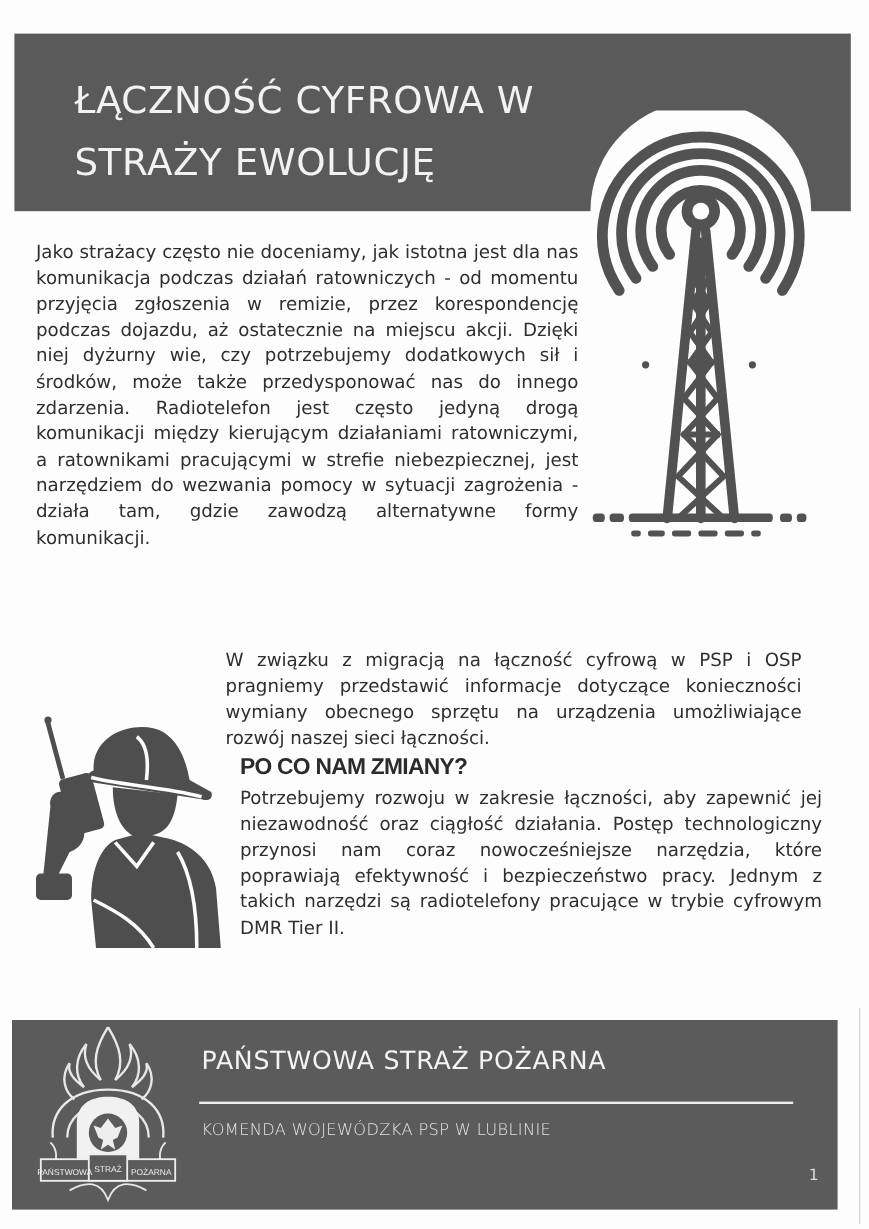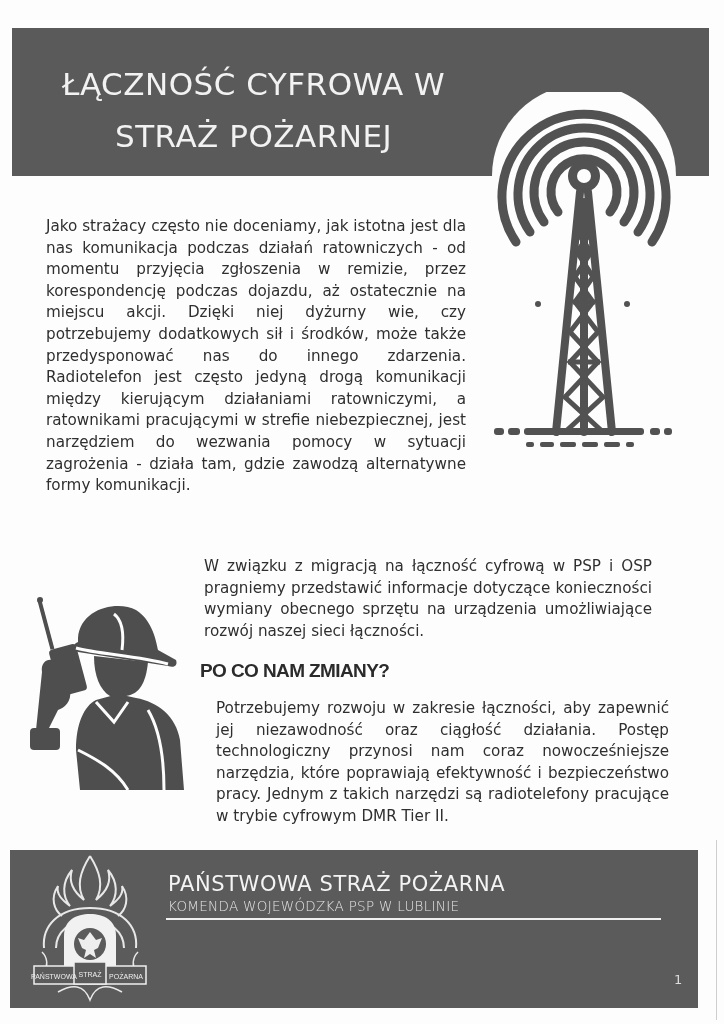--- a/index.html
+++ b/index.html
@@ -1,42 +1,42 @@
 <!DOCTYPE html>
 <html><head>
 <meta charset="utf-8">
 <style>
   html, body { margin:0; padding:0; }
   body { width:724px; height:1024px; background:#fdfdfd; position:relative; overflow:hidden;
          font-family:"DejaVu Sans", sans-serif; color:#2a2a2a; }
   .header-band { position:absolute; left:12px; top:28px; width:697px; height:148px; background:#5a5a5a; }
   .header-title { position:absolute; left:62px; top:58px; color:#f2f2f2; font-family:"DejaVu Sans", sans-serif;
-                  font-size:31px; line-height:52px; letter-spacing:0.5px; font-weight:normal;text-align:center; }
+                  font-size:31px; line-height:52px; letter-spacing:0.5px; font-weight:normal; }
   .tower { position:absolute; left:480px; top:92px; width:240px; height:370px; }
   .sec1 { position:absolute; left:30px; top:200px; width:452px; }
   .h2 { font-family:"Liberation Sans", sans-serif; font-weight:bold; font-size:19px; letter-spacing:-0.6px; color:#2b2b2b; margin:0 0 4px 0; }
-  .body-text { font-family:"DejaVu Sans", sans-serif; font-size:15.2px; line-height:21.6px; text-align:justify; margin:16px; color:#2f2f2f; }
+  .body-text { font-family:"DejaVu Sans", sans-serif; font-size:15.2px; line-height:21.6px; text-align:justify; margin:0; color:#2f2f2f; }
   .sec2 { position:absolute; left:188px; top:540px; width:480px; }
-  .sec3 { position:absolute; left:200px; top:660px; width:485px; }
+  .sec3 { position:absolute; left:200px; top:629px; width:485px; }
   .firefighter { position:absolute; left:18px; top:590px; width:170px; height:200px; }
   .footer-band { position:absolute; left:10px; top:850px; width:688px; height:158px; background:#5b5b5b; }
   .footer-title { position:absolute; left:168px; top:872px; color:#f4f4f4; font-size:21px; letter-spacing:0.6px; }
   .footer-rule { position:absolute; left:166px; top:918px; width:495px; height:2px; background:#f0f0f0; }
-  .footer-sub { position:absolute; left:168px; top:898px; color:#e4e4e4; font-size:13.5px; letter-spacing:0.3px; font-weight:300; }
+  .footer-sub { position:absolute; left:168px; top:934px; color:#e4e4e4; font-size:13.5px; letter-spacing:0.3px; font-weight:300; }
   .page-num { position:absolute; left:674px; top:972px; color:#dcdcdc; font-size:13px; }
   .emblem { position:absolute; left:28px; top:852px; width:124px; height:158px; }
   .right-edge { position:absolute; left:716px; top:840px; width:1px; height:180px; background:#cfcfcf; }
 </style>
 </head>
 <body>
 
 <div class="header-band"></div>
 <div class="header-title">
   <div>ŁĄCZNOŚĆ CYFROWA W</div>
-  <div>STRAŻ POŻARNEJ</div>
+  <div>STRAŻY EWOLUCJĘ</div>
 </div>
 
 <svg class="tower" viewBox="0 0 240 370">
   <defs>
       <clipPath id="c">
         <rect x="0" y="0" width="240" height="370"></rect>
       </clipPath>
     </defs>
 
   <circle cx="104" cy="84" r="92" fill="#fdfdfd"></circle>

